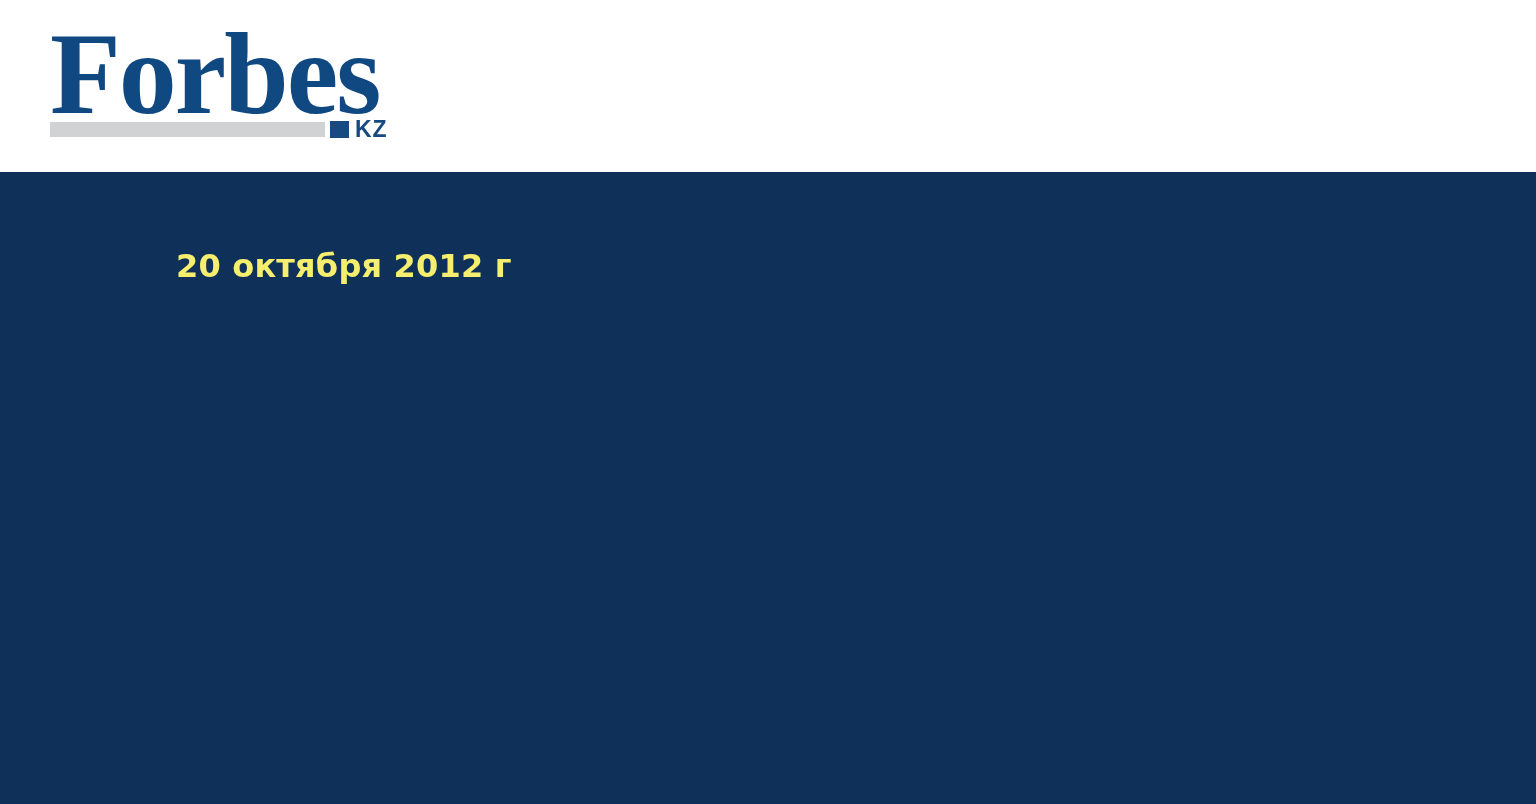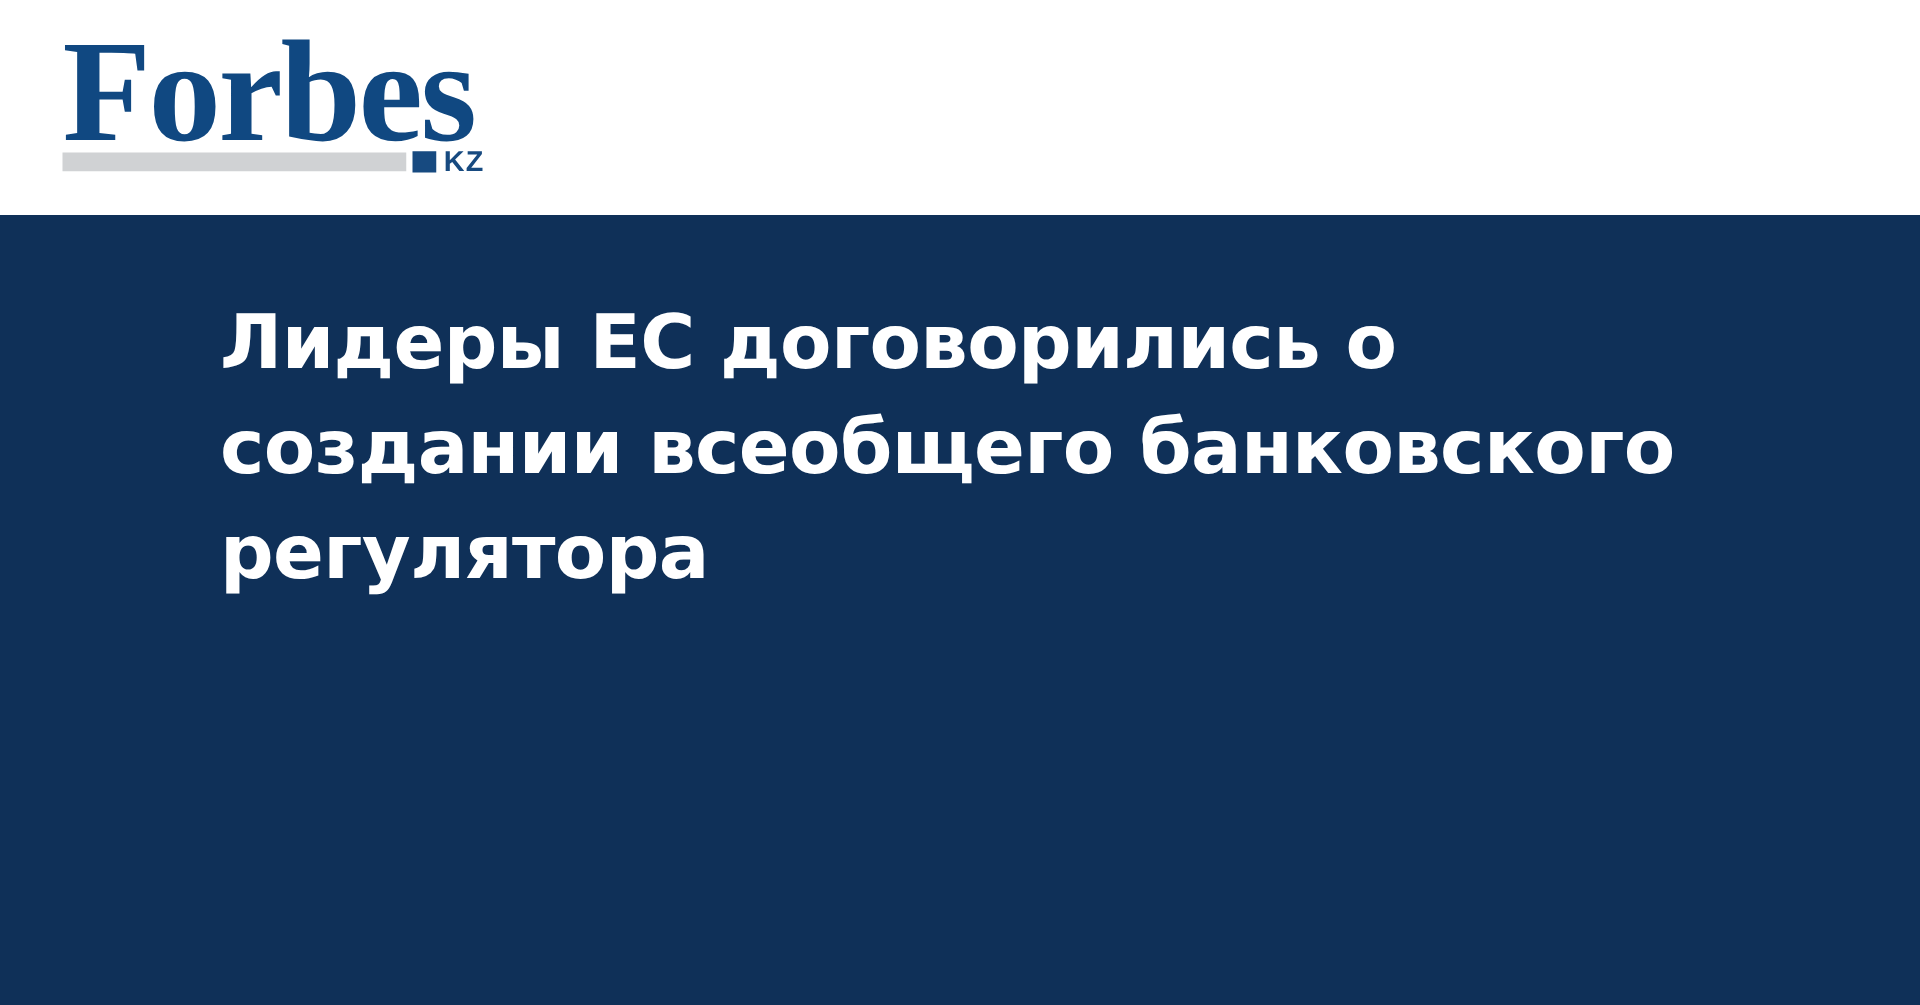--- a/index.html
+++ b/index.html
@@ -135,17 +135,17 @@
     <a class="logo" href="#">
       <span class="logo-wordmark">Forbes</span>
       <span class="logo-rule"></span>
       <span class="logo-square"></span>
       <span class="logo-kz">KZ</span>
     </a>
   </header>
 
   <section class="article-hero">
     <div class="hero-inner">
-      <h1 class="article-title">Лидеры ЕС договорились о создании всеобщего банковского регулятора</h1>
+      <p class="article-date">20 октября 2012 г</p>
     </div>
   </section>
 
 </div>
 
 </body></html>

